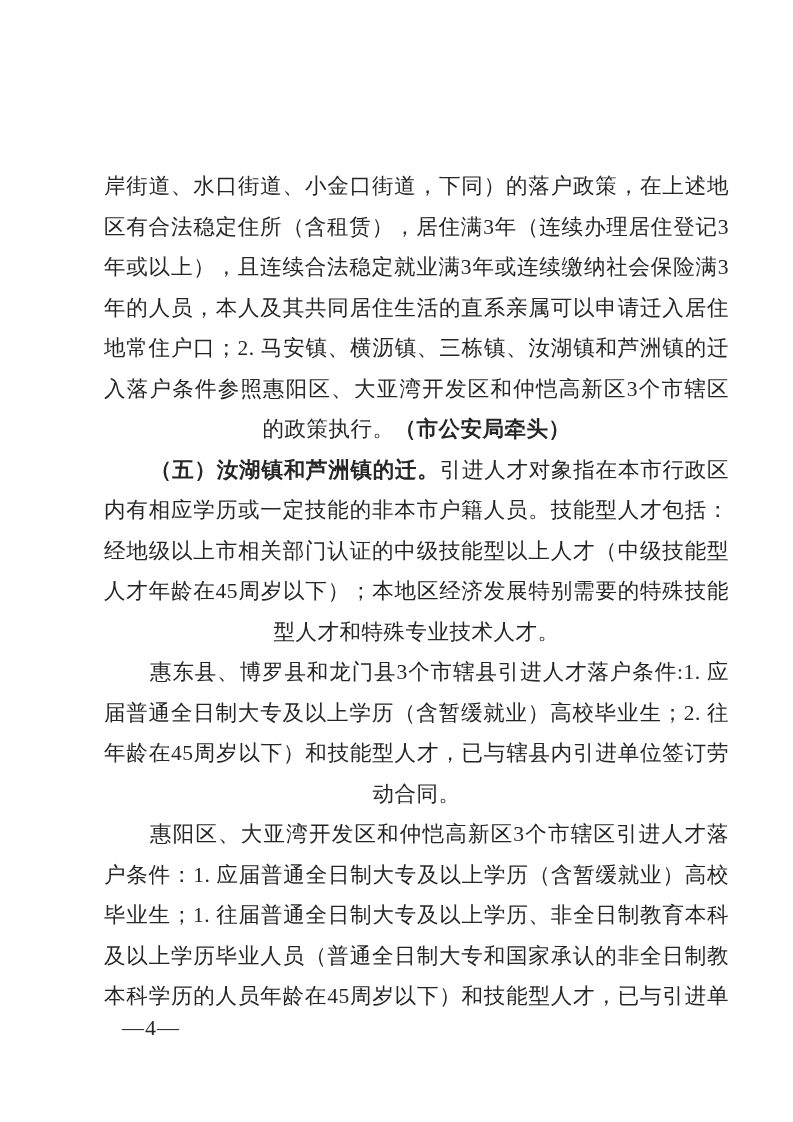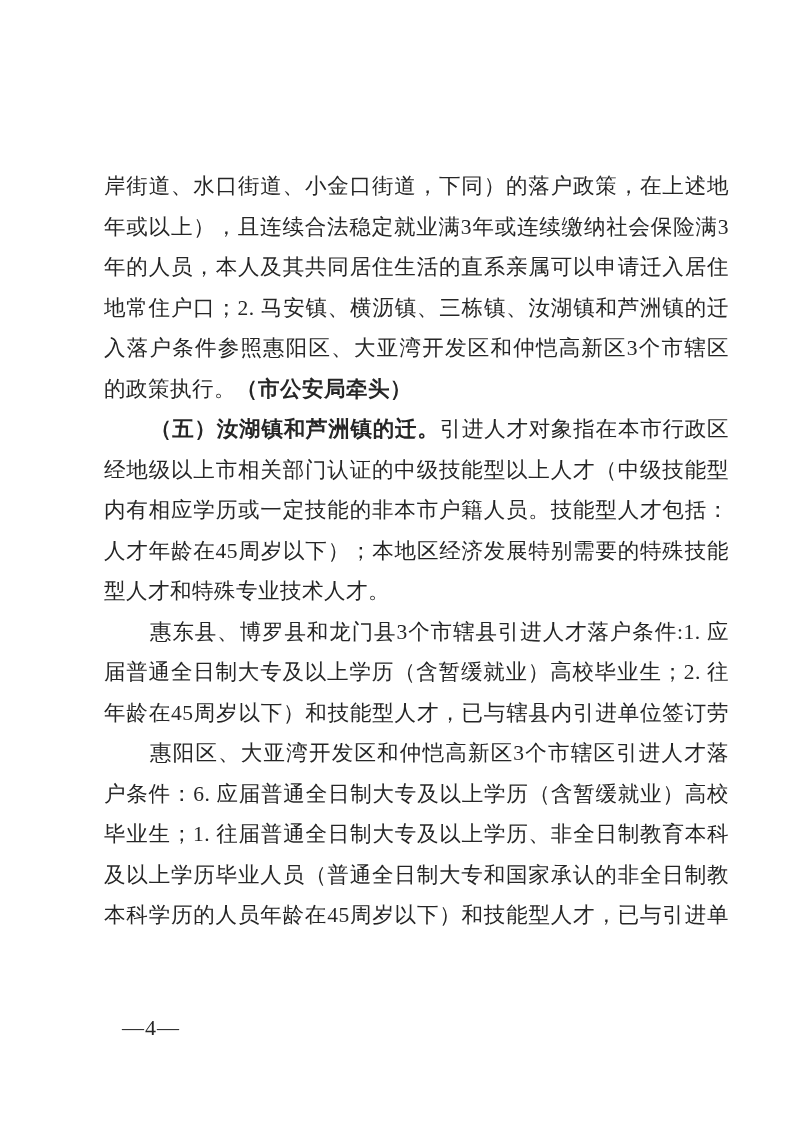--- a/index.html
+++ b/index.html
@@ -22,20 +22,21 @@
     top: 126px;
     width: 625px;
     margin-top: 40px;
   }
   .line {
     height: 40.5px;
     line-height: 40.5px;
     font-size: 21.5px;
     overflow: hidden;
     letter-spacing: 0.5px;
+    text-align: center;
   }
   .line.fill {
     text-align: justify;
     text-align-last: justify;
   }
   .line.indent {
     text-indent: 46px;
   }
   .b {
     font-weight: bold;
@@ -49,33 +50,35 @@
     font-size: 22px;
     letter-spacing: 1px;
   }
 </style>
 </head>
 <body>
 
 <div class="page">
   <div class="textblock">
       <div class="line fill"><span>岸街道、水口街道、小金口街道，下同）的落户政策，在上述地</span></div>
+      <div class="line fill"><span>区有合法稳定住所（含租赁），居住满3年（连续办理居住登记3</span></div>
       <div class="line fill"><span>年或以上），且连续合法稳定就业满3年或连续缴纳社会保险满3</span></div>
       <div class="line fill"><span>年的人员，本人及其共同居住生活的直系亲属可以申请迁入居住</span></div>
       <div class="line fill"><span>地常住户口；2. 马安镇、横沥镇、三栋镇、汝湖镇和芦洲镇的迁</span></div>
       <div class="line fill"><span>入落户条件参照惠阳区、大亚湾开发区和仲恺高新区3个市辖区</span></div>
       <div class="line"><span>的政策执行。</span><span class="b">（市公安局牵头）</span></div>
       <div class="line fill indent"><span class="b">（五）汝湖镇和芦洲镇的迁。</span><span>引进人才对象指在本市行政区域</span></div>
+      <div class="line fill"><span>内有相应学历或一定技能的非本市户籍人员。技能型人才包括：</span></div>
       <div class="line fill"><span>经地级以上市相关部门认证的中级技能型以上人才（中级技能型</span></div>
-      <div class="line fill"><span>内有相应学历或一定技能的非本市户籍人员。技能型人才包括：</span></div>
       <div class="line fill"><span>人才年龄在45周岁以下）；本地区经济发展特别需要的特殊技能</span></div>
       <div class="line"><span>型人才和特殊专业技术人才。</span></div>
       <div class="line fill indent"><span>惠东县、博罗县和龙门县3个市辖县引进人才落户条件:1. 应</span></div>
       <div class="line fill"><span>届普通全日制大专及以上学历（含暂缓就业）高校毕业生；2. 往</span></div>
       <div class="line fill"><span>年龄在45周岁以下）和技能型人才，已与辖县内引进单位签订劳</span></div>
+      <div class="line"><span>动合同。</span></div>
       <div class="line fill indent"><span>惠阳区、大亚湾开发区和仲恺高新区3个市辖区引进人才落</span></div>
-      <div class="line fill"><span>户条件：6. 应届普通全日制大专及以上学历（含暂缓就业）高校</span></div>
+      <div class="line fill"><span>户条件：1. 应届普通全日制大专及以上学历（含暂缓就业）高校</span></div>
       <div class="line fill"><span>毕业生；1. 往届普通全日制大专及以上学历、非全日制教育本科</span></div>
       <div class="line fill"><span>及以上学历毕业人员（普通全日制大专和国家承认的非全日制教育</span></div>
       <div class="line fill"><span>本科学历的人员年龄在45周岁以下）和技能型人才，已与引进单位</span></div>
     </div>
   <div class="pageno">—4—</div>
 </div>
 
 </body></html>

